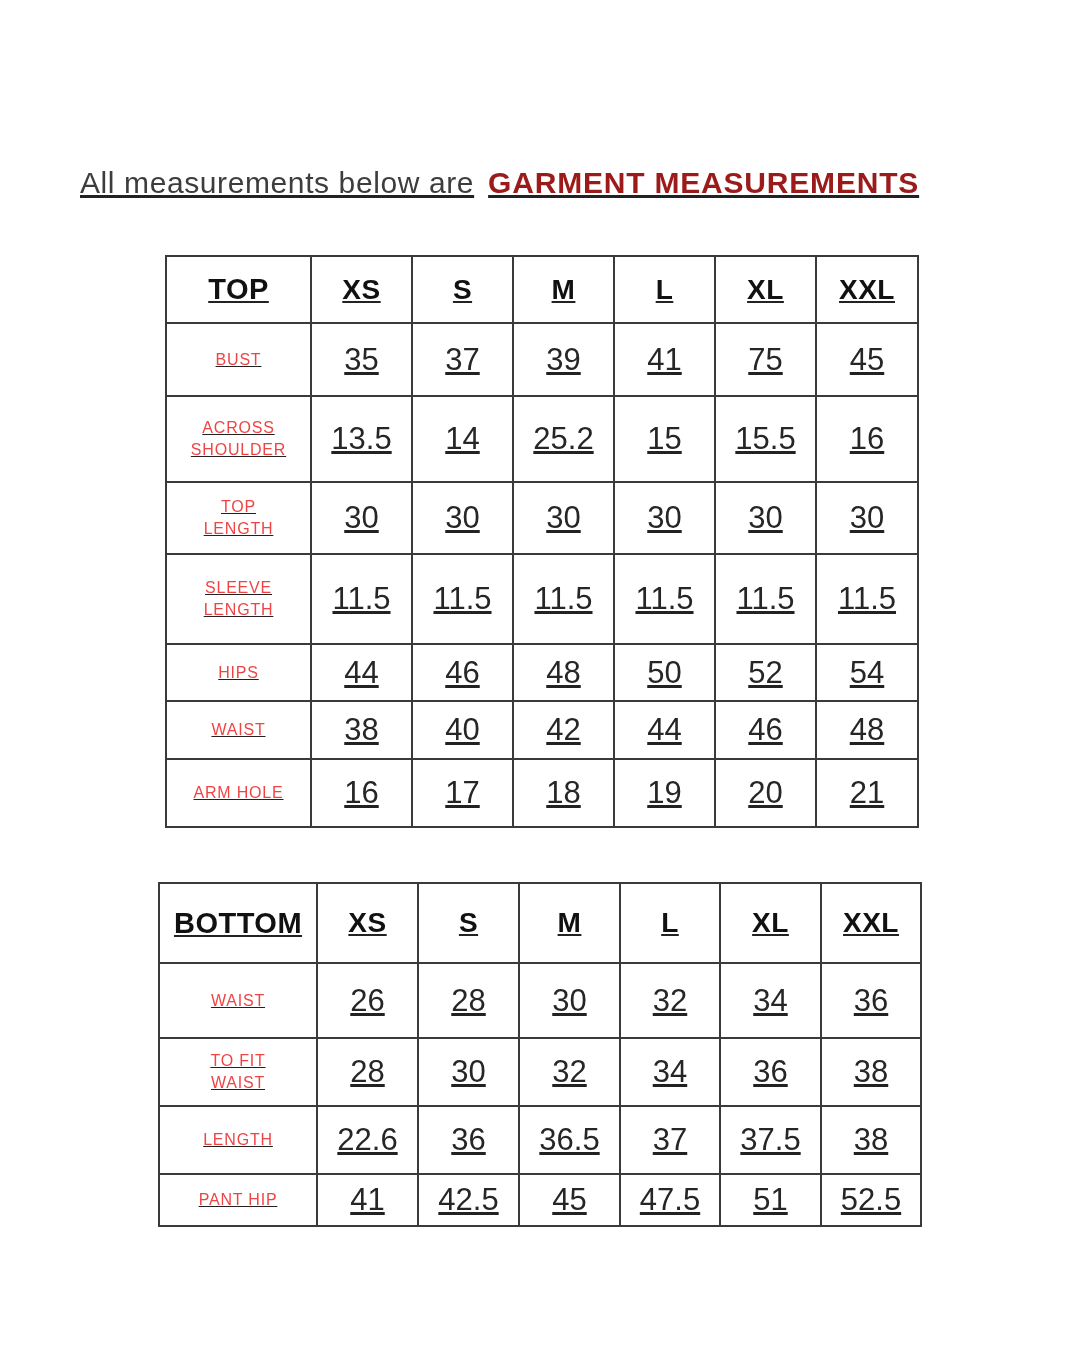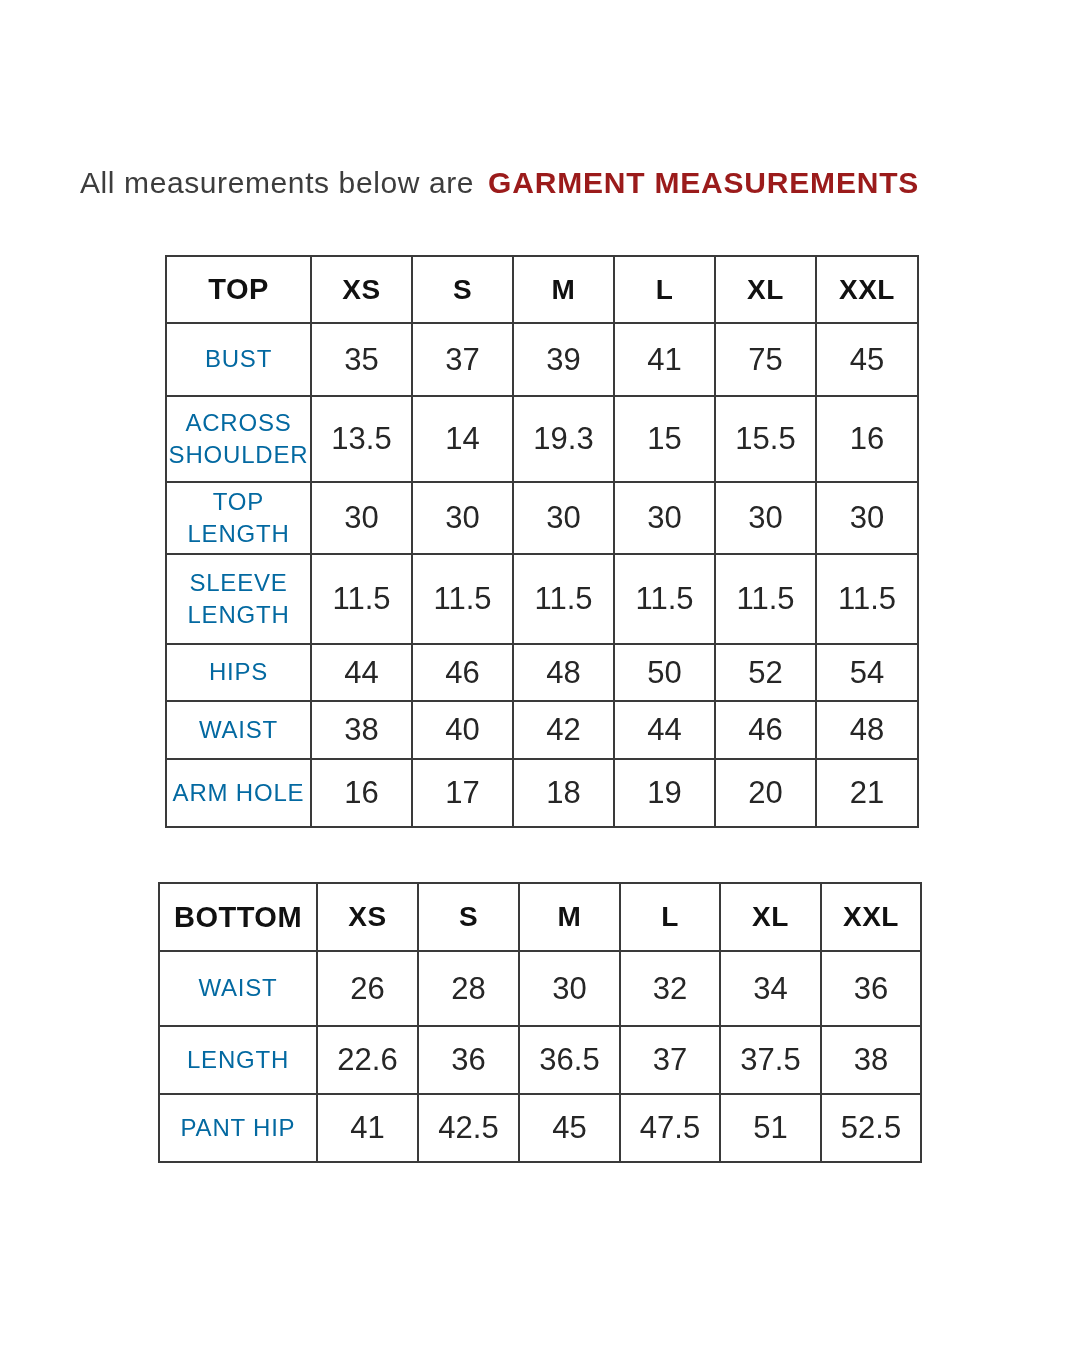--- a/index.html
+++ b/index.html
@@ -4,21 +4,21 @@
 <style>
   * { margin: 0; padding: 0; box-sizing: border-box; }
   html, body { background: #ffffff; }
   body {
     width: 1080px;
     height: 1350px;
     font-family: "Liberation Sans", sans-serif;
     color: #222222;
     overflow: hidden;
   }
-  .canvas { width: 1080px; height: 1350px; background: #ffffff; position: relative; }
+  .canvas { width: 1080px; height: 1350px; background: #ffffff; position: relative; text-decoration: underline; }
 
   .title {
     padding-top: 166px;
     padding-left: 80px;
     font-size: 30px;
     font-weight: 400;
     letter-spacing: 0.6px;
     color: #3d3d3d;
     white-space: nowrap;
   }
@@ -47,45 +47,45 @@
 
   th.hcell {
     font-weight: 700;
     font-size: 28px;
     color: #111111;
     letter-spacing: 0.5px;
   }
   th.tname { font-size: 29px; letter-spacing: 0.5px; }
 
   td.lbl {
-    font-size: 24px;
+    font-size: 16px;
     font-weight: 400;
     letter-spacing: 0.8px;
-    color: #0369a1;
+    color: #ef4444;
     white-space: pre-line;
     line-height: 1.35;
   }
   td.num {
     font-size: 31px;
     font-weight: 300;
     color: #262626;
   }
 
   
   table.top tr:nth-child(1) { height: 67px; }
   table.top tr:nth-child(2) { height: 73px; }
   table.top tr:nth-child(3) { height: 86px; }
   table.top tr:nth-child(4) { height: 72px; }
   table.top tr:nth-child(5) { height: 90px; }
   table.top tr:nth-child(6) { height: 57px; margin-top: 8px; }
   table.top tr:nth-child(7) { height: 58px; }
   table.top tr:nth-child(8) { height: 68px; }
 
   
-  table.bottom tr:nth-child(1) { height: 68px; }
+  table.bottom tr:nth-child(1) { height: 80px; }
   table.bottom tr:nth-child(2) { height: 75px; }
   table.bottom tr:nth-child(3) { height: 68px; }
   table.bottom tr:nth-child(4) { height: 68px; }
   table.bottom tr:nth-child(5) { height: 52px; }
 </style>
 </head>
 <body>
 
 <div class="canvas">
 
@@ -120,21 +120,21 @@
       <td class="num">39</td>
       <td class="num">41</td>
       <td class="num">75</td>
       <td class="num">45</td>
     </tr>
     <tr>
       <td class="lbl">ACROSS
 SHOULDER</td>
       <td class="num">13.5</td>
       <td class="num">14</td>
-      <td class="num">19.3</td>
+      <td class="num">25.2</td>
       <td class="num">15</td>
       <td class="num">15.5</td>
       <td class="num">16</td>
     </tr>
     <tr>
       <td class="lbl">TOP
 LENGTH</td>
       <td class="num">30</td>
       <td class="num">30</td>
       <td class="num">30</td>
@@ -205,20 +205,30 @@
     <tr>
       <td class="lbl">WAIST</td>
       <td class="num">26</td>
       <td class="num">28</td>
       <td class="num">30</td>
       <td class="num">32</td>
       <td class="num">34</td>
       <td class="num">36</td>
     </tr>
     <tr>
+      <td class="lbl">TO FIT
+WAIST</td>
+      <td class="num">28</td>
+      <td class="num">30</td>
+      <td class="num">32</td>
+      <td class="num">34</td>
+      <td class="num">36</td>
+      <td class="num">38</td>
+    </tr>
+    <tr>
       <td class="lbl">LENGTH</td>
       <td class="num">22.6</td>
       <td class="num">36</td>
       <td class="num">36.5</td>
       <td class="num">37</td>
       <td class="num">37.5</td>
       <td class="num">38</td>
     </tr>
     <tr>
       <td class="lbl">PANT HIP</td>

